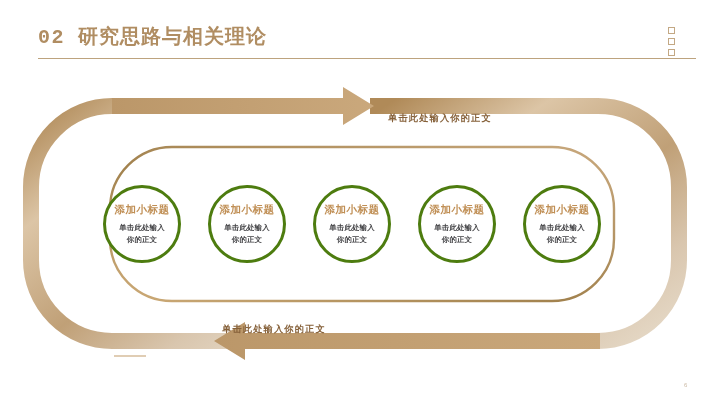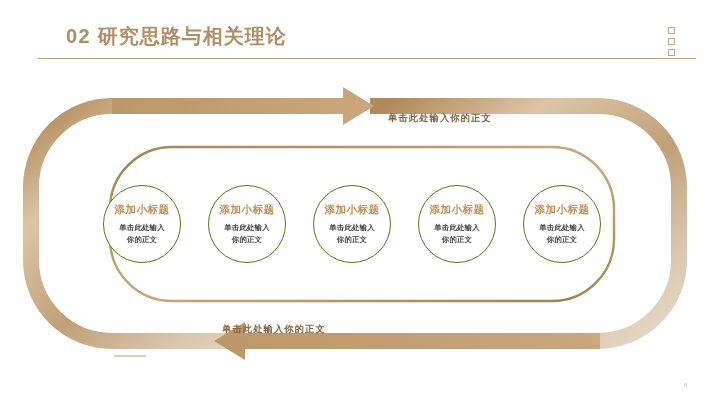--- a/index.html
+++ b/index.html
@@ -12,22 +12,21 @@
   }
   .slide{position:absolute;inset:0;width:720px;height:405px;background:#fff;overflow:hidden;}
 
   
   .title{
     position:absolute;left:38px;top:23px;
     font-size:20px;font-weight:700;
     color:#b08d62;
     letter-spacing:1px;
     white-space:nowrap;
-    font-family:Liberation Sans, sans-serif;
-    margin-left:28px;
+    font-family:Liberation Mono, monospace;
   }
   .title .num{font-size:20px;letter-spacing:1.5px;}
   .title-rule{
     position:absolute;left:38px;top:58px;width:658px;height:1px;
     background:#bda37e;
   }
   .dots{
     position:absolute;left:668px;top:27px;
     display:flex;flex-direction:column;gap:4px;
   }
@@ -35,21 +34,21 @@
     width:7px;height:7px;border:1.4px solid #c3a884;background:#fff;box-sizing:border-box;
   }
 
   
   .track{position:absolute;left:0;top:75px;width:720px;height:300px;}
 
   
   .circle{
     position:absolute;
     width:78px;height:78px;border-radius:50%;
-    border:1px solid #4d7c0f;
+    border:3px solid #4d7c0f;
     background:#ffffff;
     display:flex;flex-direction:column;
     align-items:center;justify-content:center;
     box-sizing:border-box;
   }
   .c-title{
     font-size:10.5px;font-weight:700;color:#c08f55;
     letter-spacing:.5px;margin-bottom:5px;white-space:nowrap;
     font-family:"Liberation Serif","DejaVu Serif",serif;
   }

